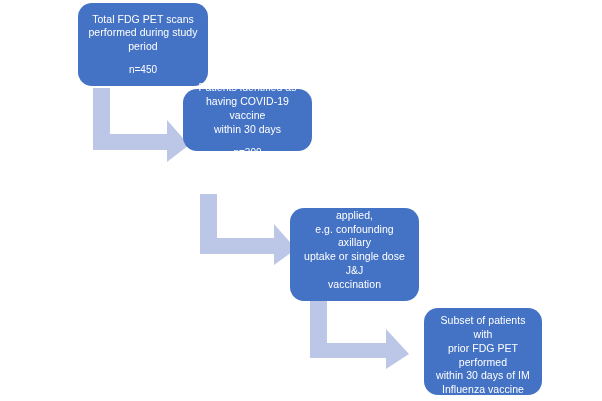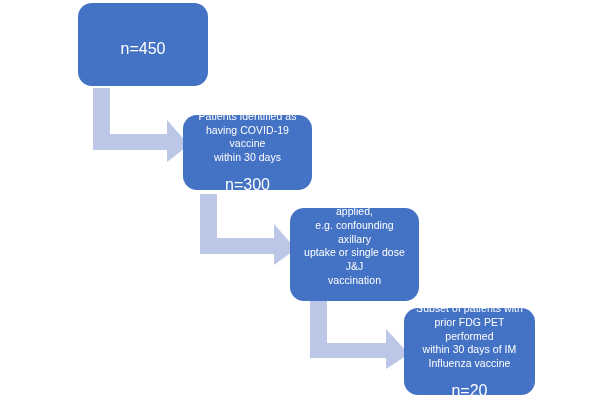--- a/index.html
+++ b/index.html
@@ -31,21 +31,21 @@
     text-align: center;
   }
   .flow-box .box-text {
     font-size: 10.5px;
     line-height: 1.32;
     color: #ffffff;
     white-space: pre-line;
     letter-spacing: 0.05px;
   }
   .flow-box .box-count {
-    font-size: 16px;
+    font-size: 10px;
     line-height: 1.32;
     color: #ffffff;
     margin-top: 9px;
   }
   .elbow-arrow {
     position: absolute;
     pointer-events: none;
   }
   .elbow-arrow svg {
     display: block;
@@ -71,39 +71,42 @@
     </svg>
   </div>
 
   <div class="elbow-arrow" id="arrow-3" style="left: 310px; top: 301px; width: 99px; height: 68px;">
     <svg viewBox="0 0 99 68" preserveAspectRatio="none" aria-hidden="true">
       <path d="M 0 0 L 17 0 L 17 42 L 76 42 L 76 28 L 99 53 L 76 68 L 76 57 L 0 57 Z" fill="#bcc7e8"></path>
     </svg>
   </div>
 
   <div class="flow-box" id="node-total-scans" style="left: 78px; top: 3px; width: 130px; height: 83px; background: rgb(68, 114, 196);">
+    <div class="box-text">Total FDG PET scans
+performed during study
+period</div>
     <div class="box-count">n=450</div>
   </div>
 
-  <div class="flow-box" id="node-covid-vaccine" style="left: 183px; top: 115px; width: 129px; height: 75px; background: rgb(68, 114, 196);">
+  <div class="flow-box" id="node-covid-vaccine" style="left: 183px; top: 89px; width: 129px; height: 62px; background: rgb(68, 114, 196);">
     <div class="box-text">Patients identified as
 having COVID-19 vaccine
 within 30 days</div>
     <div class="box-count">n=300</div>
   </div>
 
   <div class="flow-box" id="node-exclusion" style="left: 290px; top: 208px; width: 129px; height: 93px; background: rgb(68, 114, 196);">
     <div class="box-text">Exclusion criteria applied,
 e.g. confounding axillary
 uptake or single dose J&amp;J
 vaccination</div>
     <div class="box-count">n=119</div>
   </div>
 
-  <div class="flow-box" id="node-influenza-subset" style="left: 404px; top: 308px; width: 131px; height: 87px; background: rgb(68, 114, 196);">
+  <div class="flow-box" id="node-influenza-subset" style="left: 424px; top: 308px; width: 118px; height: 87px; background: rgb(68, 114, 196); justify-content: space-between;">
     <div class="box-text">Subset of patients with
 prior FDG PET performed
 within 30 days of IM
 Influenza vaccine</div>
     <div class="box-count">n=20</div>
   </div>
 
 </div>
 
 </body></html>

